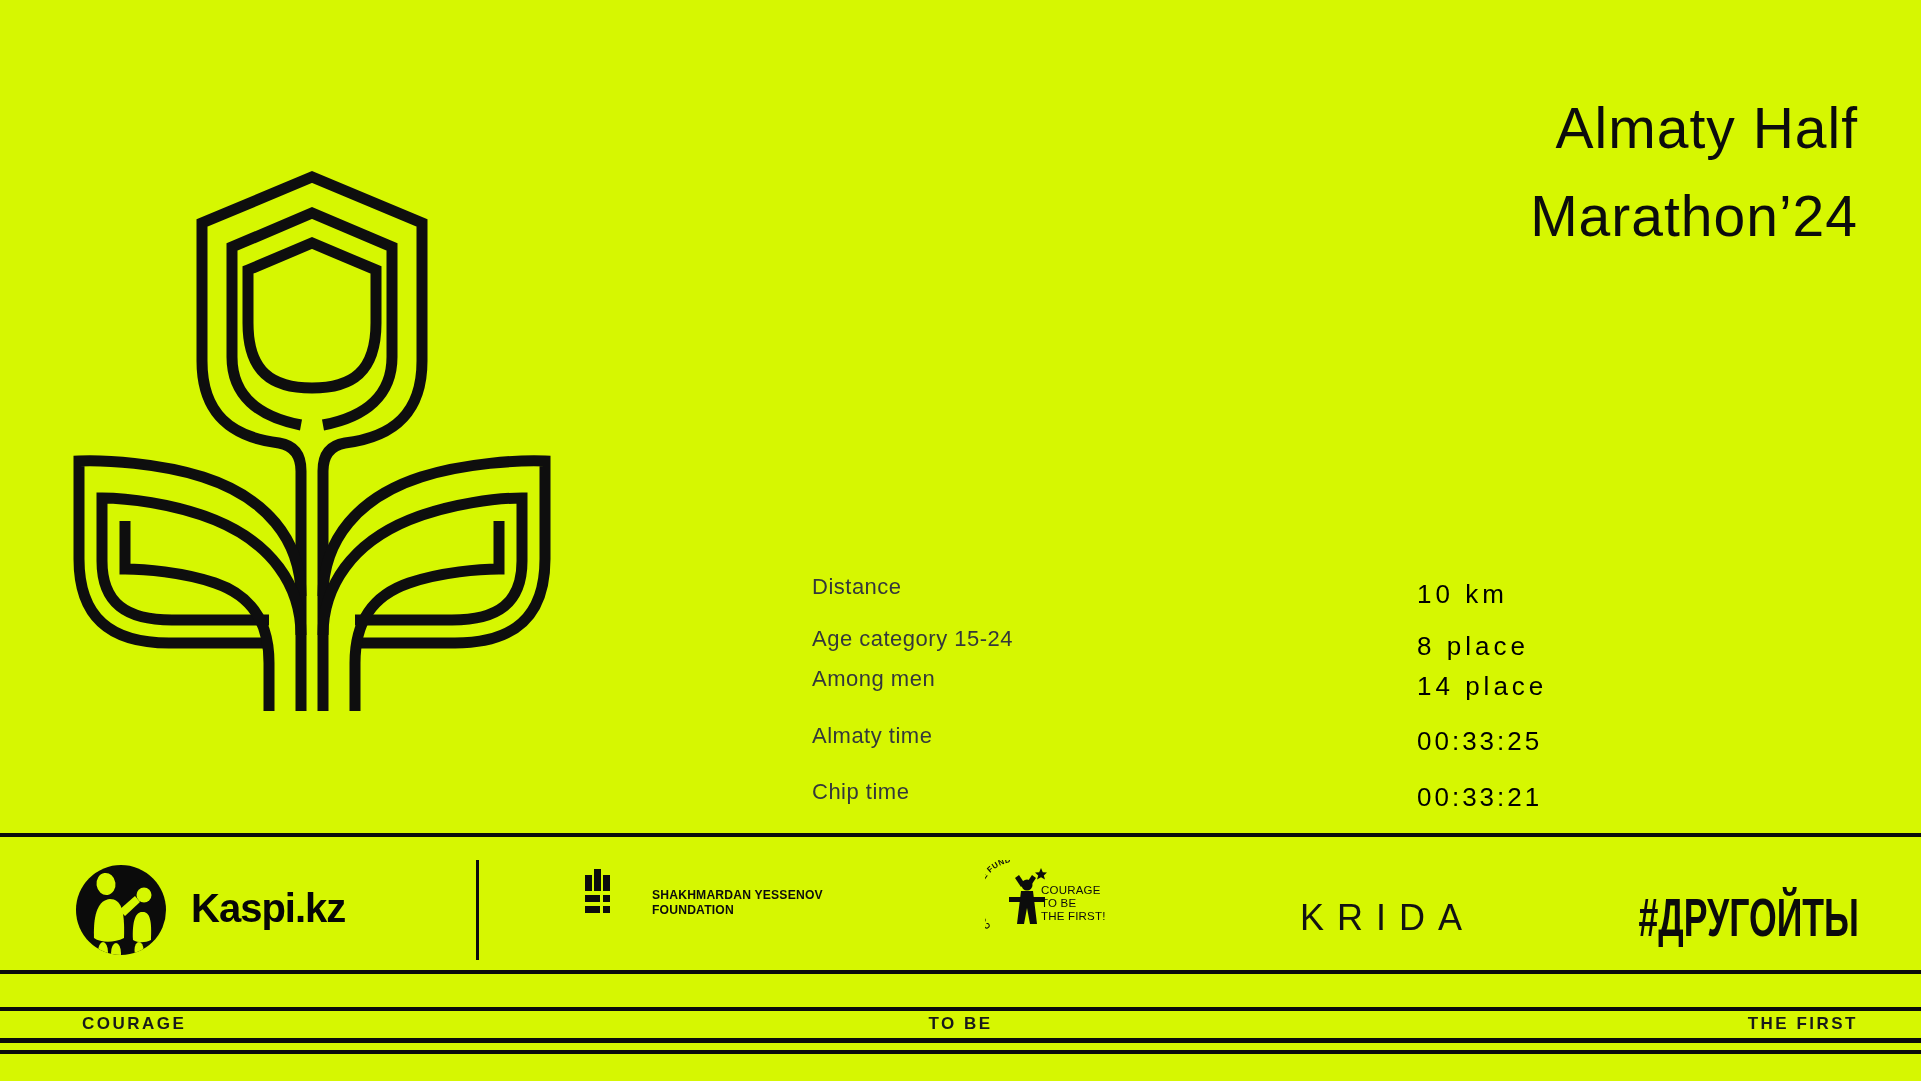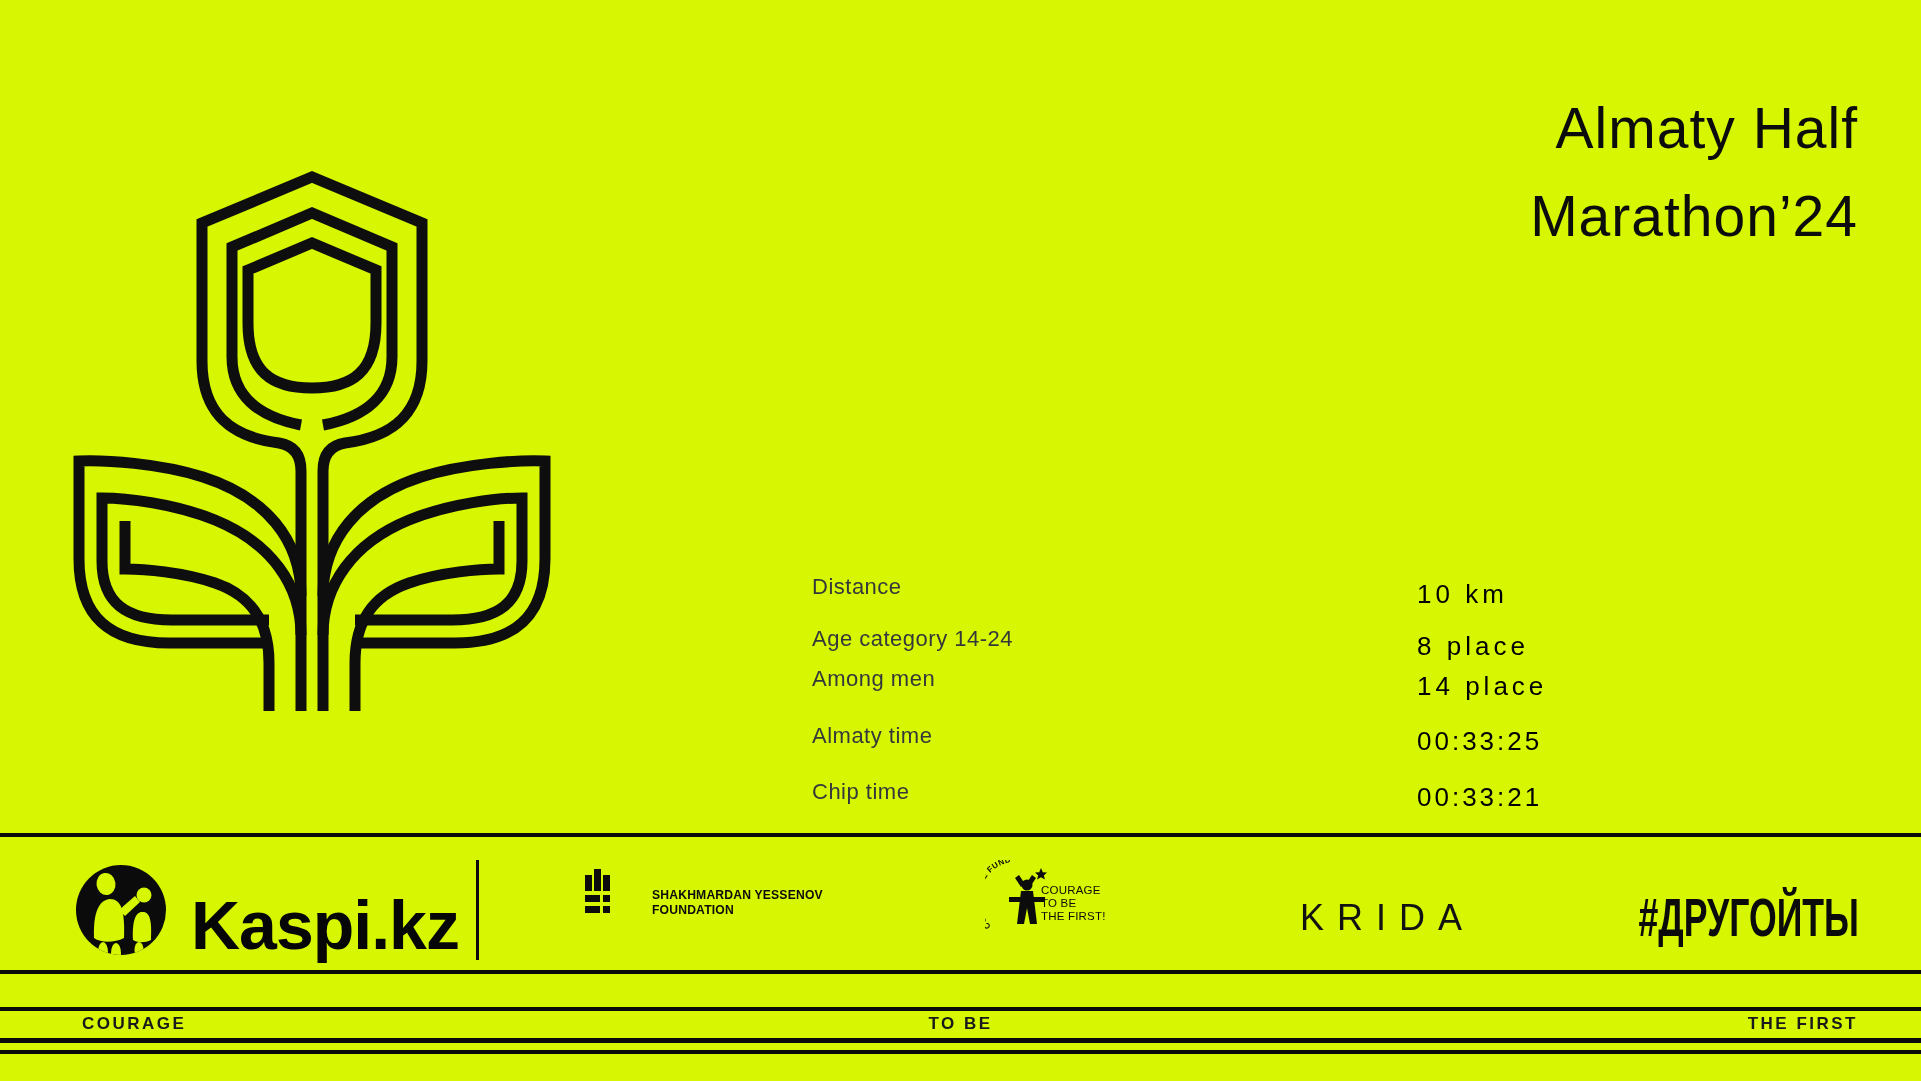--- a/index.html
+++ b/index.html
@@ -50,21 +50,21 @@
     font-size:26px;font-weight:400;letter-spacing:4px;color:#000000;margin-left:36px;
   }
   .row-0{top:574px;} .row-1{top:626px;} .row-2{top:666px;}
   .row-3{top:723px;} .row-4{top:779px;}
   .row-3 .value,.row-4 .value{top:3px;letter-spacing:3px;}
 
   
   .rule{left:0;width:1921px;background:#0b0b0b;}
   .kaspi-word{
     left:191px;top:886px;
-    font-size:68px;font-weight:700;letter-spacing:-1px;color:#060606;
+    font-size:40px;font-weight:700;letter-spacing:-1px;color:#060606;
   }
   .divider-v{left:476px;top:860px;width:3px;height:100px;background:#0c0c0c;}
 
   .yessenov{left:583px;top:866px;}
   .yessenov-text{
     left:652px;top:888px;
     font-size:13.5px;font-weight:700;line-height:14.5px;
     letter-spacing:0.2px;color:#0c0c0c;
     transform:scaleX(0.9);transform-origin:left top;
     white-space:pre-line;
@@ -126,21 +126,21 @@
   <div class="abs event-title">Almaty Half
 Marathon’24</div>
 
 
   <div class="abs results">
     <div class="result-row row-0">
       <span class="label">Distance</span>
       <span class="value">10 km</span>
     </div>
     <div class="result-row row-1">
-      <span class="label">Age category 14-24</span>
+      <span class="label">Age category 15-24</span>
       <span class="value">8 place</span>
     </div>
     <div class="result-row row-2">
       <span class="label">Among men</span>
       <span class="value">14 place</span>
     </div>
     <div class="result-row row-3">
       <span class="label">Almaty time</span>
       <span class="value">00:33:25</span>
     </div>

